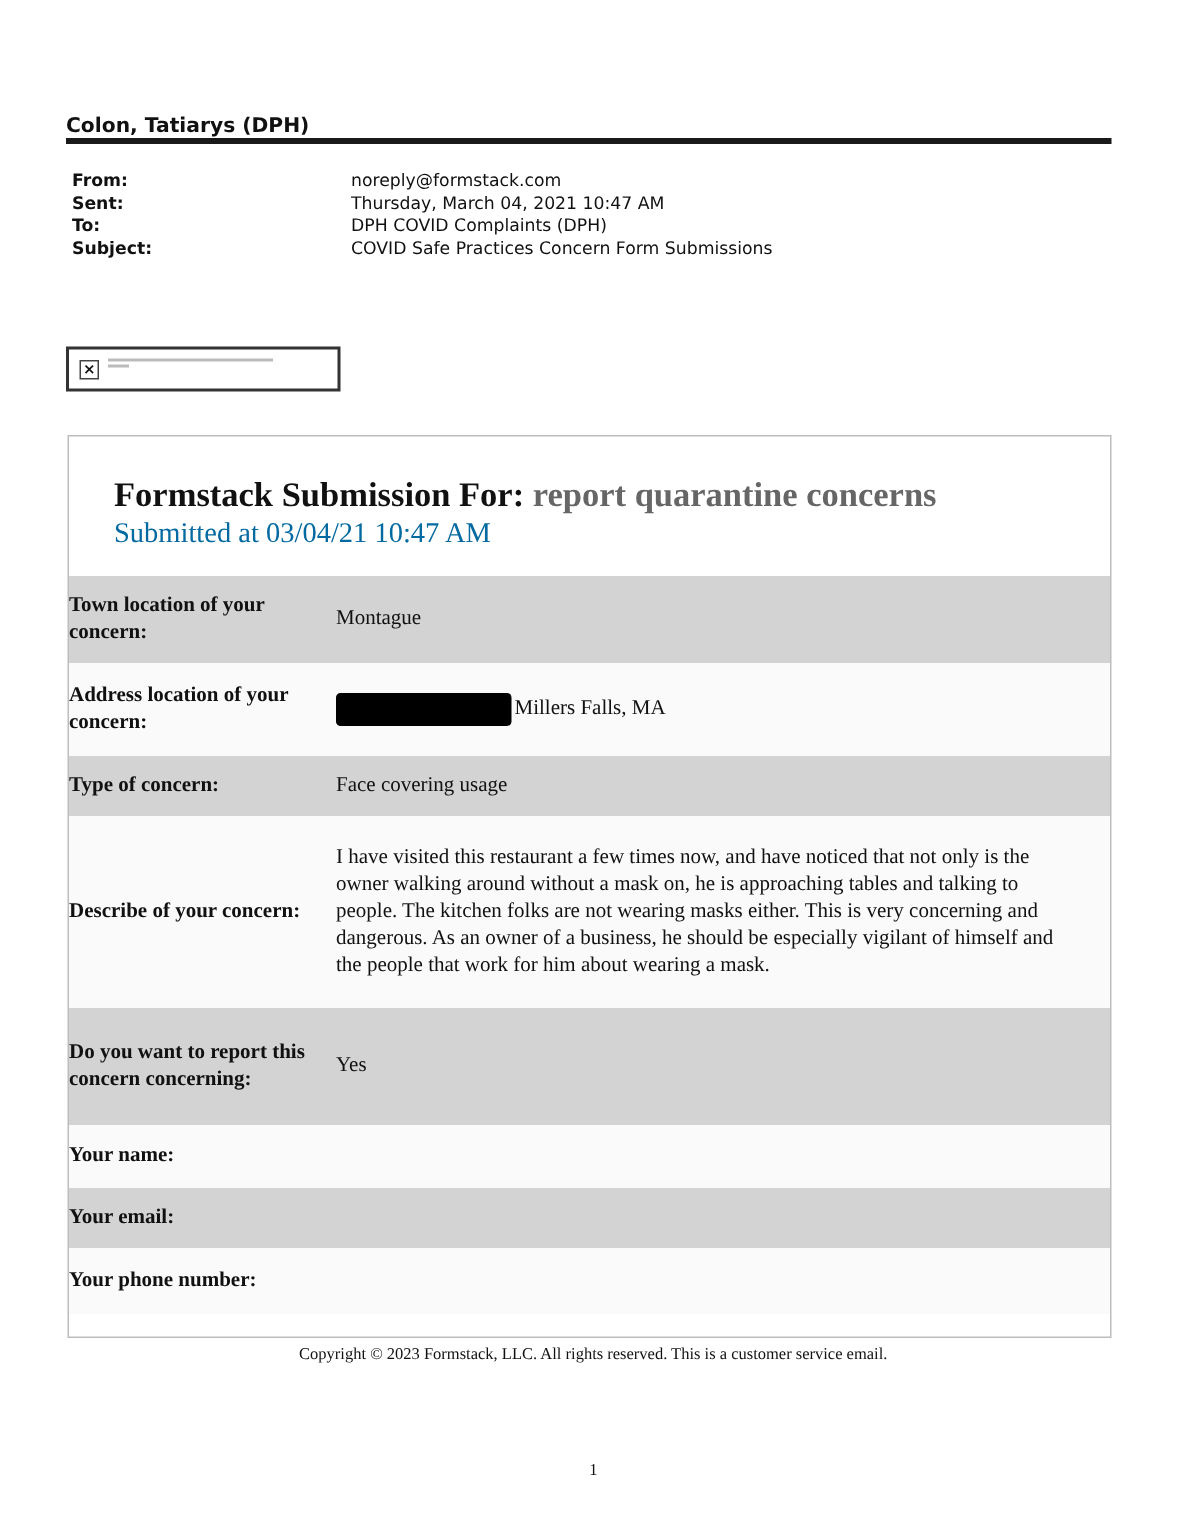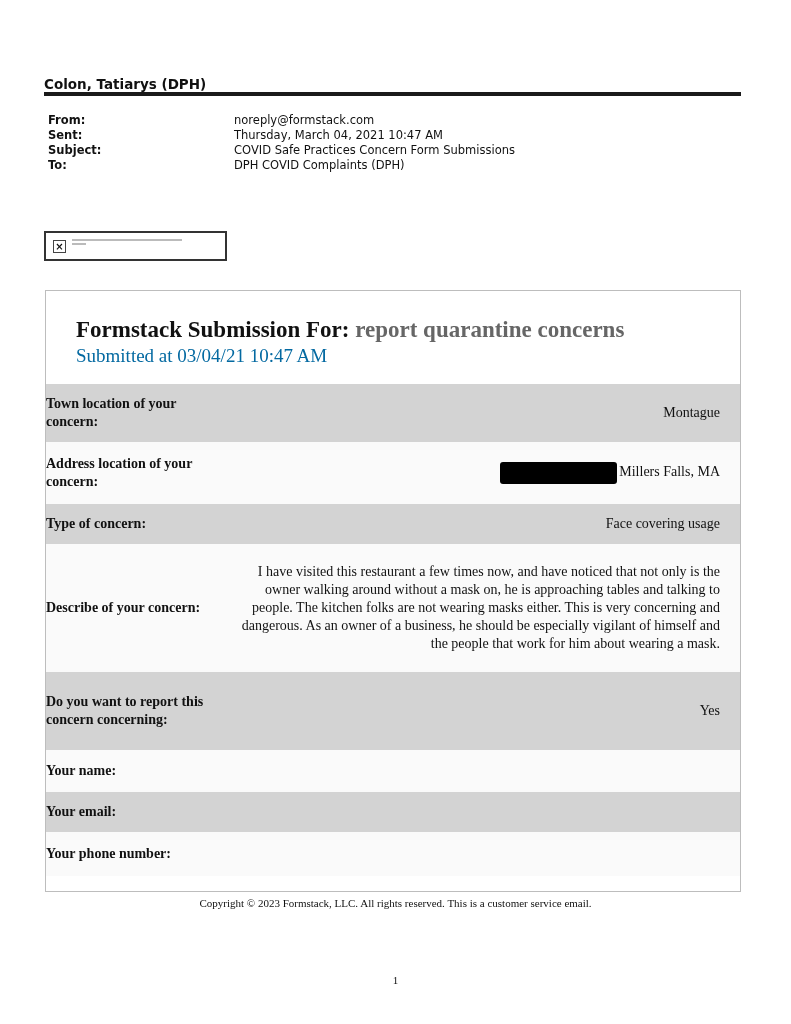--- a/index.html
+++ b/index.html
@@ -15,47 +15,47 @@
   .imgbox .tiny2 { position:absolute; left:26px; top:10px; width:14px; height:2px; background:#bbb; }
   .card { position:absolute; left:45px; top:290px; width:696px; height:602px; border:1px solid #bdbdbd; box-sizing:border-box; background:#fff; }
   .hdr { height:93px; padding:26px 0 0 30px; box-sizing:border-box; font-family:"Liberation Serif", serif; }
   .hdr .t1 { font-size:23px; font-weight:bold; color:#111; }
   .hdr .t1 .acc { color:#666; }
   .hdr .t2 { font-size:19px; margin-top:2px; color:#0369a1; }
   .frow { display:flex; align-items:center; font-family:"Liberation Serif", serif; font-size:14px; box-sizing:border-box; }
   .frow.g { background:#d3d3d3; }
   .frow.w { background:#fafafa; }
   .frow .lab { width:178px; font-weight:bold; line-height:18px; box-sizing:border-box; }
-  .frow .val { flex:1; padding-right:20px; line-height:18px;text-align:right; }
+  .frow .val { flex:1; padding-right:20px; line-height:18px; }
   .redact { display:inline-block; width:117px; height:22px; background:#000; border-radius:3px; vertical-align:middle; margin-right:2px; }
   .footer { position:absolute; left:0; width:791px; top:897px; text-align:center; font-family:"Liberation Serif", serif; font-size:11px; }
   .pnum { position:absolute; left:0; width:791px; top:974px; text-align:center; font-family:"Liberation Serif", serif; font-size:11px; }
 </style>
 </head>
 <body>
 
 <div class="sender">Colon, Tatiarys (DPH)</div>
 <div class="rule"></div>
 
 <div class="meta">
   <div class="row">
     <span class="k">From:</span>
     <span>noreply@formstack.com</span>
   </div>
   <div class="row">
     <span class="k">Sent:</span>
     <span>Thursday, March 04, 2021 10:47 AM</span>
   </div>
   <div class="row">
+    <span class="k">To:</span>
+    <span>DPH COVID Complaints (DPH)</span>
+  </div>
+  <div class="row">
     <span class="k">Subject:</span>
     <span>COVID Safe Practices Concern Form Submissions</span>
-  </div>
-  <div class="row">
-    <span class="k">To:</span>
-    <span>DPH COVID Complaints (DPH)</span>
   </div>
 </div>
 
 <div class="imgbox">
   <div class="x">×</div>
   <div class="tiny"></div>
   <div class="tiny2"></div>
 </div>
 
 <div class="card">

